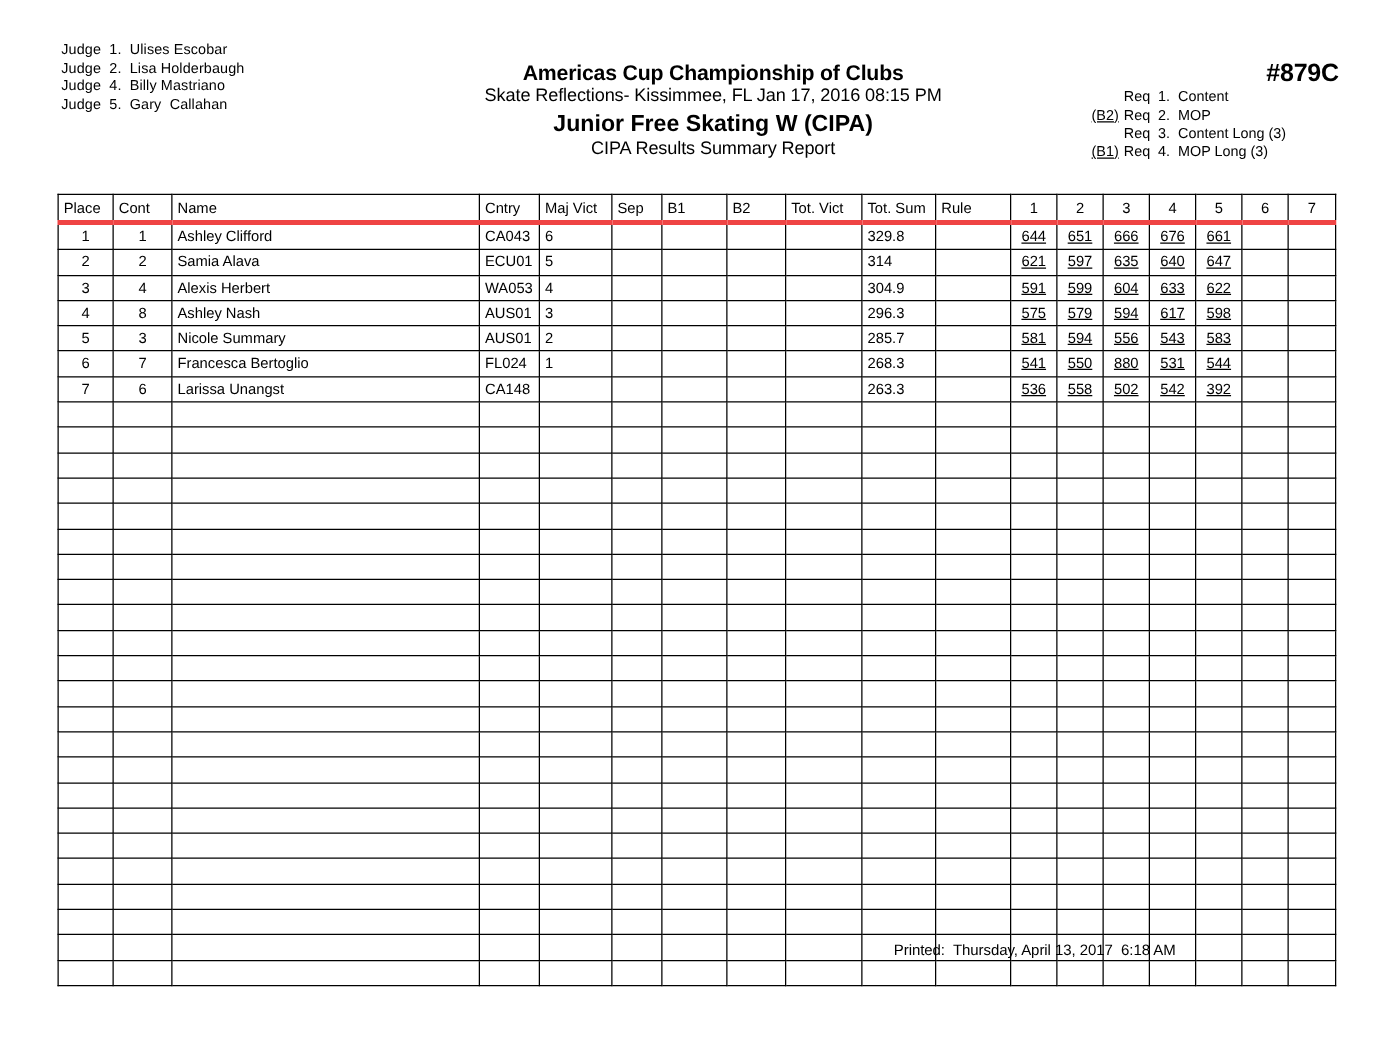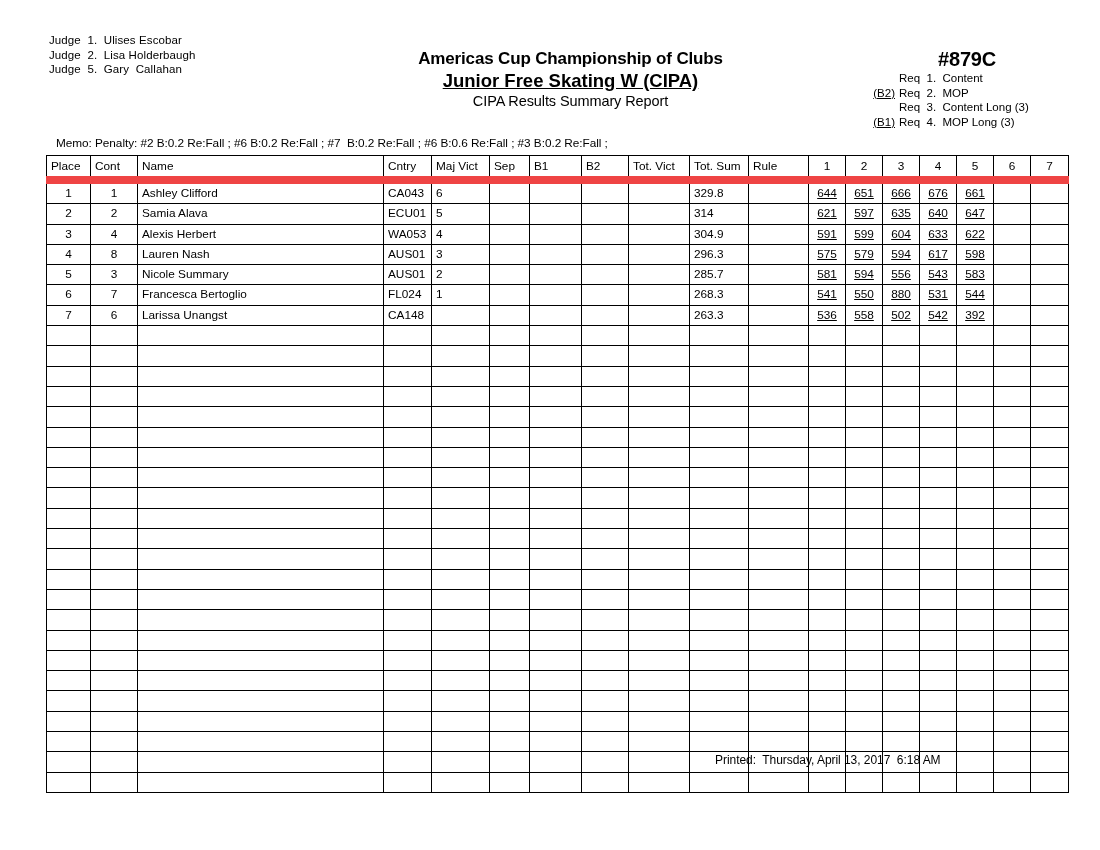--- a/index.html
+++ b/index.html
@@ -55,39 +55,38 @@
     font-size: 14.5px;
     line-height: 18px;
     letter-spacing: -0.1px;
   }
   .category-title {
     font-size: 18.5px;
     font-weight: bold;
     line-height: 23px;
     margin-top: 1px;
     letter-spacing: 0px;
-    text-decoration: underline;
   }
   .report-title {
     font-size: 14.5px;
     line-height: 19px;
     letter-spacing: -0.1px;
   }
 
   
   .req-block {
     position: absolute;
     left: 845px;
     top: 22px;
     width: 230px;
   }
   .req-number {
     font-size: 20px;
     font-weight: bold;
-    text-align: center;
+    text-align: right;
     line-height: 24px;
     padding-right: 22px;
     letter-spacing: -0.2px;
   }
   .req-row {
     font-size: 11.5px;
     line-height: 14.6px;
     white-space: pre;
     display: flex;
   }
@@ -129,21 +128,21 @@
     height: 19.3px;
     padding: 0 0 0 4px;
     font-weight: normal;
     text-align: left;
     vertical-align: middle;
     overflow: hidden;
     white-space: nowrap;
     line-height: 19.3px;
   }
   .results-table thead th {
-    border-bottom: 8px solid #ef4444;
+    border-bottom: 4px solid #ef4444;
     height: 20px;
     line-height: 20px;
   }
   .results-table tbody tr:first-child td {
     border-top: none;
   }
   .col-center {
     text-align: center !important;
     padding-left: 0 !important;
   }
@@ -172,25 +171,27 @@
   }
 </style>
 </head>
 <body>
 
 <div class="page">
 
   <div class="judges">
     <div class="judge-line">Judge  1.  Ulises Escobar</div>
     <div class="judge-line">Judge  2.  Lisa Holderbaugh</div>
+    <div class="judge-line">Judge  4.  Billy Mastriano</div>
     <div class="judge-line">Judge  5.  Gary  Callahan</div>
   </div>
 
   <div class="header-center">
     <div class="event-title">Americas Cup Championship of Clubs</div>
+    <div class="event-sub">Skate Reflections- Kissimmee, FL Jan 17, 2016  08:15 PM</div>
     <div class="category-title">Junior Free Skating W (CIPA)</div>
     <div class="report-title">CIPA Results Summary Report</div>
   </div>
 
   <div class="req-block">
     <div class="req-number">#879C</div>
     <div class="req-row">
       <span class="req-prefix"></span>
       <span class="req-label">Req  1.  Content</span>
     </div>
@@ -201,21 +202,20 @@
     <div class="req-row">
       <span class="req-prefix"></span>
       <span class="req-label">Req  3.  Content Long (3)</span>
     </div>
     <div class="req-row">
       <span class="req-prefix">(B1)</span>
       <span class="req-label">Req  4.  MOP Long (3)</span>
     </div>
   </div>
 
-  <div class="memo">Memo: Penalty: #2 B:0.2 Re:Fall ; #6 B:0.2 Re:Fall ; #7  B:0.2 Re:Fall ; #6 B:0.6 Re:Fall ; #3 B:0.2 Re:Fall ;</div>
 
   <table class="results-table">
     <colgroup>
       <col style="width:44px">
       <col style="width:47px">
       <col style="width:246px">
       <col style="width:48px">
       <col style="width:58px">
       <col style="width:40px">
       <col style="width:52px">
@@ -310,21 +310,21 @@
           <td class="jcol">599</td>
           <td class="jcol">604</td>
           <td class="jcol">633</td>
           <td class="jcol">622</td>
           <td class="jcol"></td>
           <td class="jcol"></td>
         </tr>
         <tr>
           <td class="col-center">4</td>
           <td class="col-center">8</td>
-          <td>Lauren Nash</td>
+          <td>Ashley Nash</td>
           <td>AUS01</td>
           <td>3</td>
           <td></td>
           <td></td>
           <td></td>
           <td></td>
           <td>296.3</td>
           <td></td>
           <td class="jcol">575</td>
           <td class="jcol">579</td>

